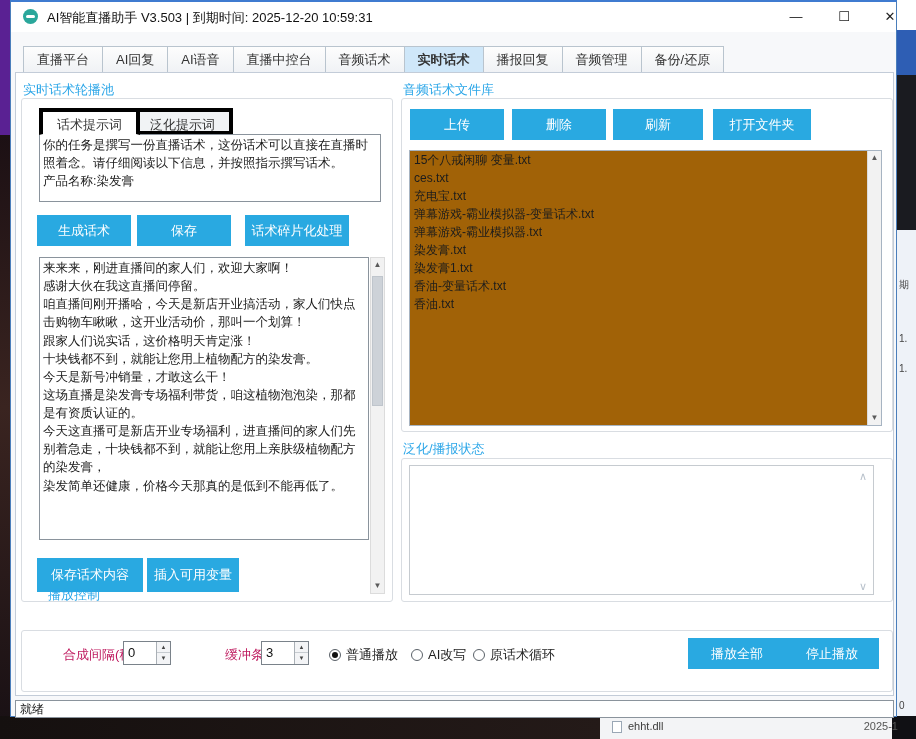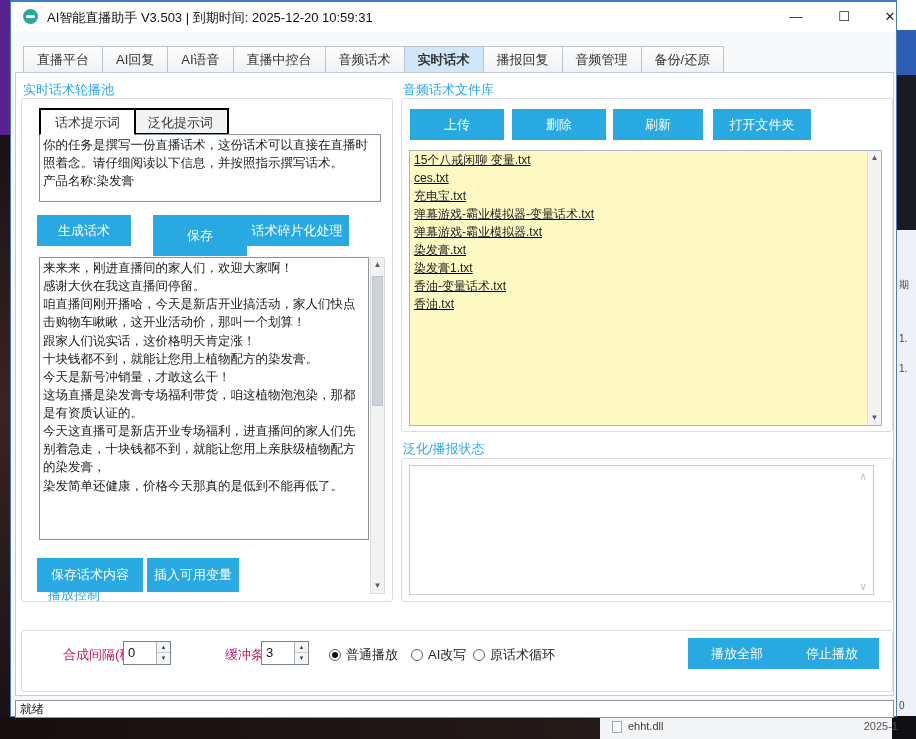--- a/index.html
+++ b/index.html
@@ -40,30 +40,30 @@
   .content-panel { left:4px; top:70px; width:879px; height:624px; background:#ffffff; border:1px solid #c3ccd8; }
 
   .group-label { font-size:13px; color:#2ba6e8; white-space:nowrap; }
   .group-box { border:1px solid #d9dde2; border-radius:3px; background:#fff; }
 
   .blue-btn { background:#29a9e1; color:#fff; font-size:13px; text-align:center; border:none; cursor:pointer; }
   .blue-btn.disabled { background:#e4e4e4; color:#aeaeae; }
 
   
   .subtab { height:27px; line-height:26px; padding:0 14px; font-size:13px; color:#333;
-            border:2px solid #000000; background:#f1f3f5; display:inline-block; }
+            border:4px solid #000000; background:#f1f3f5; display:inline-block; }
   .subtab.active { background:#ffffff; border-bottom:1px solid #ffffff; position:relative; z-index:2; }
   .textbox { border:1px solid #8a939c; background:#fff; font-size:12.5px; color:#1a1a1a; line-height:1.45; padding:1px 3px; white-space:pre-wrap; overflow:hidden; }
 
   .vscroll { background:#f2f2f2; border:1px solid #dcdcdc; }
   .sb-arrow { position:absolute; left:0; width:100%; height:14px; text-align:center; font-size:8px; color:#5a5a5a; line-height:14px; }
   .sb-up { top:0; } .sb-down { bottom:0; }
   .sb-thumb { position:absolute; left:1px; width:11px; background:#cdd2d8; border:1px solid #bfc5cc; }
 
-  .list-box { border:1px solid #a7b4c2; background:#fef9c3;text-decoration:underline; }
+  .list-box { border:1px solid #a7b4c2; background:#a16207; }
   .file-item { height:18px; line-height:18px; font-size:12px; color:#1c1c1c; padding-left:4px; white-space:nowrap; overflow:hidden; }
 
   .thin-arrow { position:absolute; right:3px; color:#b9c2cc; font-size:11px; }
 
   .ctl-label { font-size:13px; color:#be185d;margin-left:24px; }
   .spinner { position:absolute; width:48px; height:24px; border:1px solid #7a828a; background:#fff; }
   .spin-val { position:absolute; left:4px; top:3px; font-size:13px; color:#111; }
   .spin-btns { position:absolute; right:0; top:0; width:14px; height:100%; border-left:1px solid #aab0b6; }
   .spin-b { position:absolute; left:0; width:100%; height:50%; font-size:6px; color:#444; text-align:center; line-height:11px; background:#f3f4f6; }
   .spin-b.up { top:0; border-bottom:1px solid #c6cbd0; } .spin-b.dn { bottom:0; }
@@ -127,21 +127,21 @@
     <div class="abs group-label" style="left:12px; top:79px;">实时话术轮播池</div>
     <div class="abs group-box" style="left:10px; top:96px; width:372px; height:504px;"></div>
 
     <div class="abs subtab active" style="left:28px; top:106px; z-index:2;">话术提示词</div>
     <div class="abs subtab" style="left:121px; top:106px;">泛化提示词</div>
 
     <div class="abs textbox" style="left:28px; top:132px; width:342px; height:68px;">你的任务是撰写一份直播话术，这份话术可以直接在直播时照着念。请仔细阅读以下信息，并按照指示撰写话术。
 产品名称:染发膏</div>
 
     <button class="abs blue-btn" style="left:26px; top:213px; width:94px; height:31px;">生成话术</button>
-    <button class="abs blue-btn" style="left:142px; top:213px; width:94px; height:41px;">保存</button>
+    <button class="abs blue-btn" style="left:126px; top:213px; width:94px; height:31px;">保存</button>
     <button class="abs blue-btn" style="left:234px; top:213px; width:104px; height:31px;">话术碎片化处理</button>
 
     <div class="abs textbox" style="left:28px; top:255px; width:330px; height:283px;">来来来，刚进直播间的家人们，欢迎大家啊！
 感谢大伙在我这直播间停留。
 咱直播间刚开播哈，今天是新店开业搞活动，家人们快点击购物车瞅瞅，这开业活动价，那叫一个划算！
 跟家人们说实话，这价格明天肯定涨！
 十块钱都不到，就能让您用上植物配方的染发膏。
 今天是新号冲销量，才敢这么干！
 这场直播是染发膏专场福利带货，咱这植物泡泡染，那都是有资质认证的。
 今天这直播可是新店开业专场福利，进直播间的家人们先别着急走，十块钱都不到，就能让您用上亲肤级植物配方的染发膏，

